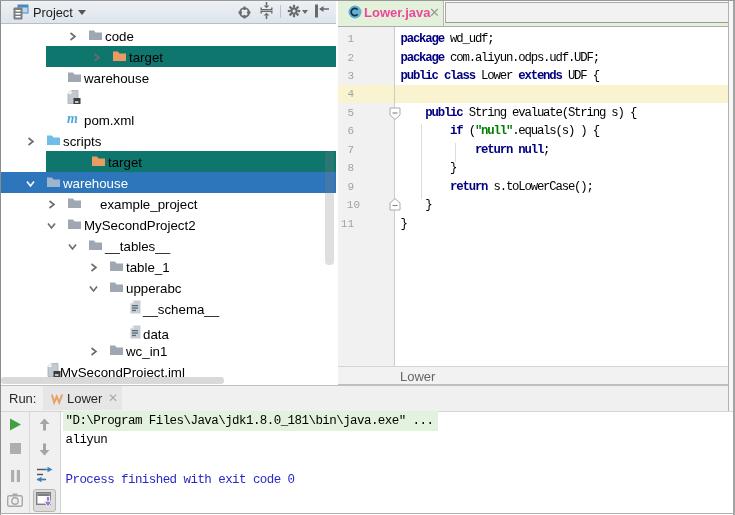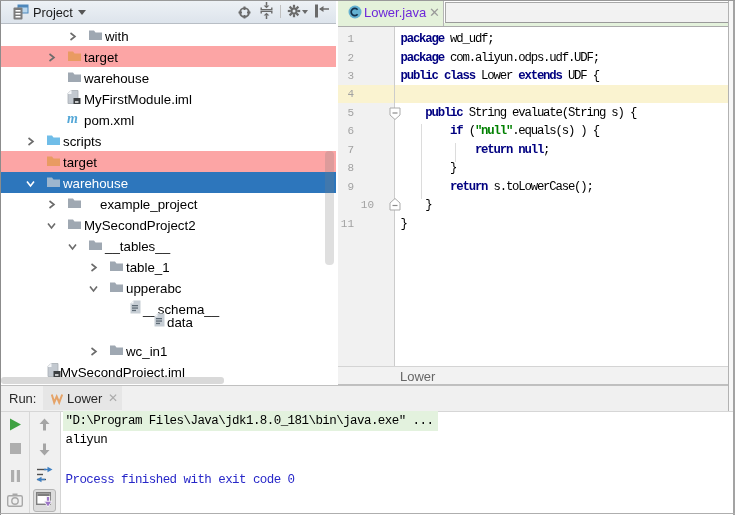--- a/index.html
+++ b/index.html
@@ -3,21 +3,21 @@
 <meta charset="utf-8">
 <style>
 html,body{margin:0;padding:0;}
 body{width:735px;height:515px;overflow:hidden;position:relative;font-family:"Liberation Sans",sans-serif;background:#fff;}
 .abs{position:absolute;}
 
 #pheader{left:1px;top:1px;width:335px;height:22px;background:linear-gradient(#edf1f5,#dde4ec);border-bottom:1px solid #b8bec5;}
 #tree{left:1px;top:24px;width:335px;height:361px;background:#fff;overflow:hidden;}
 .trow{position:absolute;left:0;width:335px;height:21px;}
 .trow .lbl{position:absolute;top:50%;transform:translateY(-50%);font-size:13.3px;color:#000;white-space:pre;}
-.yellow{background:#fca5a5;}
+.yellow{background:#0f766e;margin-left:45px;}
 .sel{background:#2d76bc;}
 .sel .lbl{color:#fff;}
 .chev{position:absolute;top:50%;transform:translateY(-50%);}
 .ficon{position:absolute;top:50%;transform:translateY(-50%);}
 
 #tabbar{left:445px;top:2px;width:283px;height:19px;background:#f2f2f2;border-top:1px solid #a8a8a8;border-left:1px solid #a8a8a8;border-bottom:1px solid #9a9a9a;}
 #tabgreen{left:338px;top:22.6px;width:391px;height:3.7px;background:#e4f2dc;}
 #tabline{left:338px;top:26.3px;width:391px;height:1px;background:#ababab;}
 #tab1{left:338px;top:1px;width:105px;height:25.3px;background:#e4f1da;border-right:1px solid #b5b5b5;}
 #gutter{left:338px;top:27.3px;width:56px;height:338.7px;background:#f1f1f1;}
@@ -107,21 +107,21 @@
 </div>
 
 <div class="abs" id="tree">
     <div class="trow" style="top:1px;">
       <span class="chev" style="left:67px;"><svg width="9" height="9">
           <polyline points="2.5,1 7,4.5 2.5,8" fill="none" stroke="#6b6b6b" stroke-width="1.6"></polyline>
         </svg></span>
       <span class="ficon" style="left:87px;"><svg width="15" height="13">
           <path d="M1 2.5 H6 L7.5 4.5 H14 V12 H1 Z" fill="#9fa8b2"></path>
         </svg></span>
-      <span class="lbl" style="left:104px;">with</span>
+      <span class="lbl" style="left:104px;">code</span>
     </div>
     <div class="trow yellow" style="top:22px;">
       <span class="chev" style="left:46px;"><svg width="9" height="9">
           <polyline points="2.5,1 7,4.5 2.5,8" fill="none" stroke="#6b6b6b" stroke-width="1.6"></polyline>
         </svg></span>
       <span class="ficon" style="left:66px;"><svg width="15" height="13">
           <path d="M1 2.5 H6 L7.5 4.5 H14 V12 H1 Z" fill="#e99b62"></path>
         </svg></span>
       <span class="lbl" style="left:83px;">target</span>
     </div>
@@ -131,21 +131,20 @@
         </svg></span>
       <span class="lbl" style="left:83px;">warehouse</span>
     </div>
     <div class="trow" style="top:64px;">
       <span class="ficon" style="left:66px;"><svg width="14" height="15">
           <path d="M4 1 H11 V14 H1 V4 Z" fill="#c3c9d0" stroke="#a7adb4" stroke-width="0.8"></path>
           <path d="M4.5 0.5 V4.5 H0.5 Z" fill="#f6f8fa"></path>
           <rect x="6.5" y="8.5" width="7" height="6" fill="#3b3e40"></rect>
           <rect x="8" y="11.8" width="3.5" height="1.4" fill="#fff"></rect>
         </svg></span>
-      <span class="lbl" style="left:83px;">MyFirstModule.iml</span>
     </div>
     <div class="trow" style="top:85px;">
       <span class="ficon" style="left:66px;"><svg width="14" height="14">
           <text x="0" y="11.5" font-family="Liberation Serif" font-style="italic" font-weight="bold" font-size="14" fill="#54a7d7">m</text>
         </svg></span>
       <span class="lbl" style="left:83px;">pom.xml</span>
     </div>
     <div class="trow" style="top:106px;">
       <span class="chev" style="left:25px;"><svg width="9" height="9">
           <polyline points="2.5,1 7,4.5 2.5,8" fill="none" stroke="#6b6b6b" stroke-width="1.6"></polyline>
@@ -218,21 +217,21 @@
     <div class="trow" style="top:274px;">
       <span class="ficon" style="left:129px;"><svg width="11" height="14">
           <path d="M3.5 0.5 H10.5 V13.5 H0.5 V3.5 Z" fill="#c6cdd4"></path>
           <path d="M3.5 0.5 V3.5 H0.5 Z" fill="#f4f6f8"></path>
           <rect x="2" y="5" width="6" height="1.3" fill="#5d6a75"></rect>
           <rect x="2" y="7.4" width="6" height="1.3" fill="#5d6a75"></rect>
           <rect x="2" y="9.8" width="4" height="1.3" fill="#5d6a75"></rect>
         </svg></span>
       <span class="lbl" style="left:142px;">__schema__</span>
     </div>
-    <div class="trow" style="top:287px;margin-left:24px;">
+    <div class="trow" style="top:299px;">
       <span class="ficon" style="left:129px;"><svg width="11" height="14">
           <path d="M3.5 0.5 H10.5 V13.5 H0.5 V3.5 Z" fill="#c6cdd4"></path>
           <path d="M3.5 0.5 V3.5 H0.5 Z" fill="#f4f6f8"></path>
           <rect x="2" y="5" width="6" height="1.3" fill="#5d6a75"></rect>
           <rect x="2" y="7.4" width="6" height="1.3" fill="#5d6a75"></rect>
           <rect x="2" y="9.8" width="4" height="1.3" fill="#5d6a75"></rect>
         </svg></span>
       <span class="lbl" style="left:142px;">data</span>
     </div>
     <div class="trow" style="top:316px;">
@@ -260,38 +259,38 @@
 <div class="abs" id="tabbar"></div>
 <div class="abs" id="tabgreen"></div>
 <div class="abs" id="tabline"></div>
 <div class="abs" id="tab1"></div>
 <div class="abs" style="left:348px;top:5px;">
 <svg width="14" height="14">
       <circle cx="7" cy="7" r="6.5" fill="#64b1d2"></circle>
       <path d="M9.6 4.8 A3.6 3.6 0 1 0 9.6 9.2" fill="none" stroke="#14324e" stroke-width="1.7"></path>
     </svg>
 </div>
-<div class="abs" style="left:364px;top:5px;font-size:13px;color:#6d28d9;">Lower.java</div>
+<div class="abs" style="left:364px;top:5px;font-size:13px;color:#ec4899;font-weight:bold;">Lower.java</div>
 <div class="abs" style="left:429px;top:5px;font-size:13px;color:#999;">✕</div>
 
 <div class="abs" id="gutter"></div>
 <div class="abs" id="caretrow"></div>
 <div class="abs" id="gutline"></div>
 <div class="abs" id="codebg2"></div>
 <div id="lnums">
     <div class="lnum abs" style="left:338px;top:30.1px;">1</div>
     <div class="lnum abs" style="left:338px;top:48.55px;">2</div>
     <div class="lnum abs" style="left:338px;top:67px;">3</div>
     <div class="lnum abs" style="left:338px;top:85.44999999999999px;">4</div>
     <div class="lnum abs" style="left:338px;top:103.9px;">5</div>
     <div class="lnum abs" style="left:338px;top:122.35px;">6</div>
     <div class="lnum abs" style="left:338px;top:140.79999999999998px;">7</div>
     <div class="lnum abs" style="left:338px;top:159.25px;">8</div>
     <div class="lnum abs" style="left:338px;top:177.7px;">9</div>
-    <div class="lnum abs" style="left:358px;top:196.14999999999998px;">10</div>
+    <div class="lnum abs" style="left:344px;top:196.14999999999998px;">10</div>
     <div class="lnum abs" style="left:338px;top:214.6px;">11</div>
   </div>
 <div id="code">
     <div class="cline abs" style="top:30.1px;"><span class="kw">package</span> wd_udf;</div>
     <div class="cline abs" style="top:48.55px;"><span class="kw">package</span> com.aliyun.odps.udf.UDF;</div>
     <div class="cline abs" style="top:67px;"><span class="kw">public class</span> Lower <span class="kw">extends</span> UDF {</div>
     <div class="cline abs" style="top:85.44999999999999px;"></div>
     <div class="cline abs" style="top:103.9px;">    <span class="kw">public</span> String evaluate(String s) {</div>
     <div class="cline abs" style="top:122.35px;">        <span class="kw">if</span> (<span class="str">"null"</span>.equals(s) ) {</div>
     <div class="cline abs" style="top:140.79999999999998px;">            <span class="kw">return null</span>;</div>

